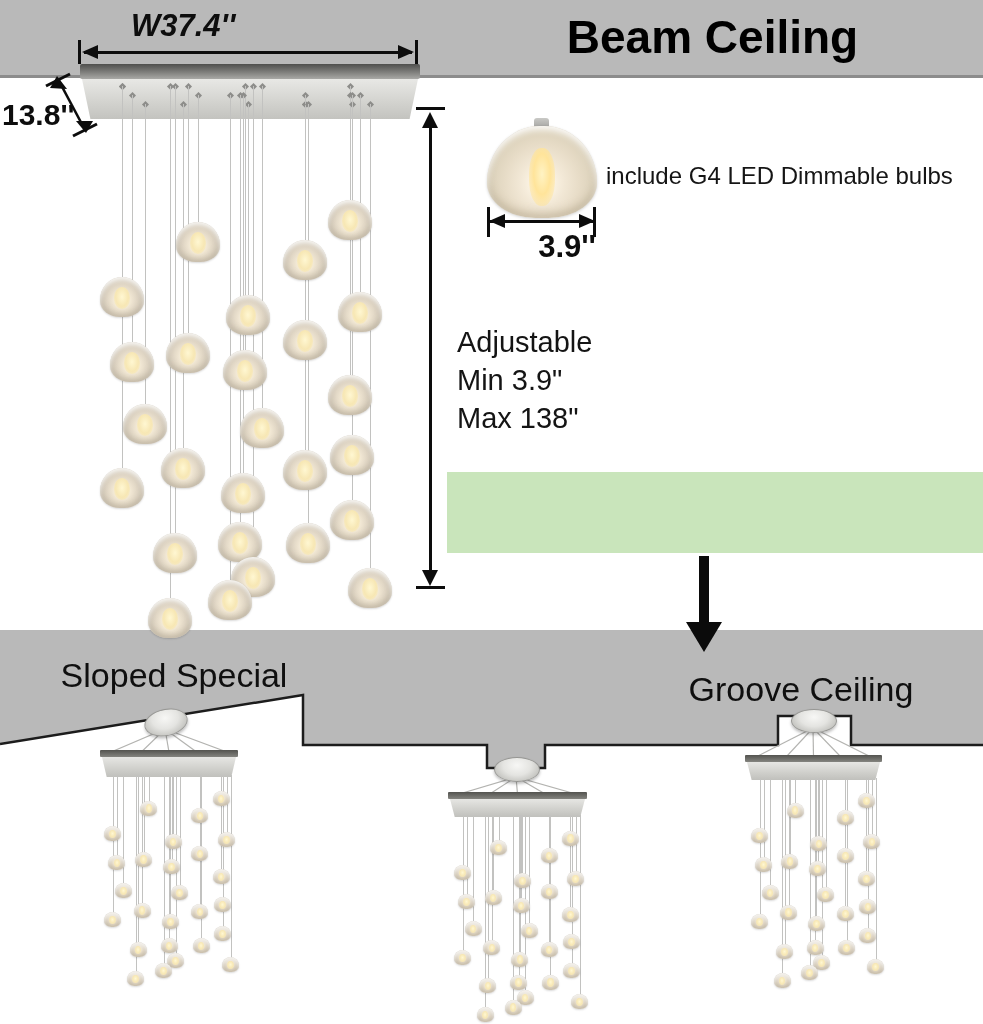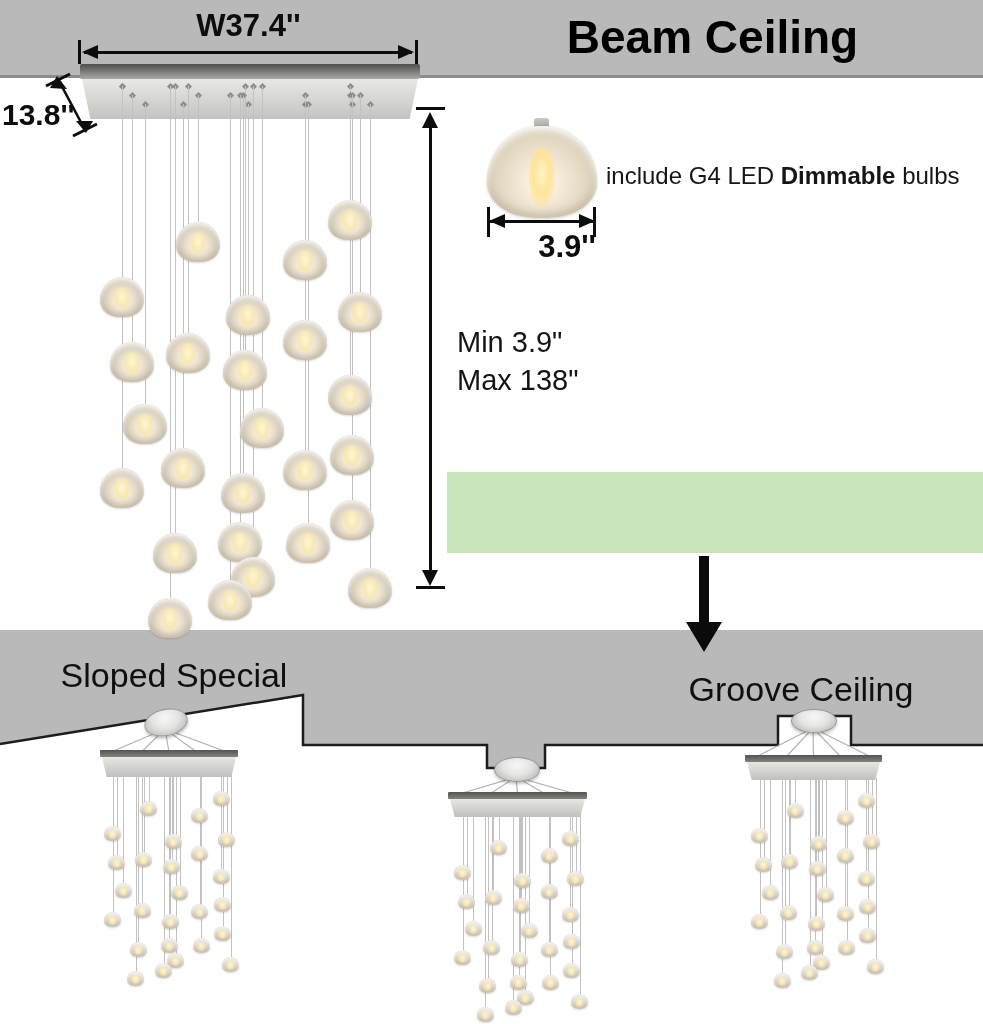--- a/index.html
+++ b/index.html
@@ -36,21 +36,21 @@
     background:radial-gradient(ellipse at 50% 45%, #fff7d2 0%, #f7e7b4 55%, rgba(247,231,180,0) 100%);}
   
   .bulb-nub{left:534px;top:118px;width:15px;height:12px;background:linear-gradient(180deg,#c9c9c6,#9d9d9a);border-radius:3px;z-index:2;}
   .bulb-body{left:487px;top:126px;width:110px;height:92px;z-index:3;
     border-radius:50% 50% 46% 46% / 64% 64% 40% 40%;
     background:radial-gradient(ellipse at 50% 62%, #fffdf4 0%, #fcf4e4 12%, #f2e8d6 28%, #e7dcc7 48%, #dbd1ba 68%, #cdc2a9 85%, #bfb49a 100%);
     box-shadow:inset 0 4px 6px rgba(255,255,255,.9), inset 0 -5px 9px rgba(150,135,105,.38), 0 1px 3px rgba(0,0,0,.18);}
   .bulb-glow{left:529px;top:148px;width:26px;height:58px;border-radius:45%;z-index:4;
     background:radial-gradient(ellipse at 50% 45%, #fff3c4 0%, #ffe49a 45%, rgba(255,228,154,0) 100%);}
   .note-line{left:606px;top:162px;font-size:24px;color:#151515;z-index:2;white-space:nowrap;}
-  .note-line b{font-weight:700;}
+  .note-line b{font-weight:400;}
   .bulb-dim-label{left:490px;top:229px;width:106px;text-align:right;z-index:2;}
   
   .adjustable{left:457px;top:323px;font-size:29px;line-height:38px;color:#141414;z-index:2;}
   
   .green-box{left:447px;top:472px;width:536px;height:81px;background:#c9e5bb;z-index:2;
     display:flex;flex-direction:column;align-items:center;justify-content:center;gap:3px;
     font-size:21px;color:#171717;}
   
   .big-arrow-shaft{left:699px;top:556px;width:10px;height:68px;background:#0b0b0b;z-index:3;}
   .big-arrow-head{left:686px;top:622px;border-left:18px solid transparent;border-right:18px solid transparent;
@@ -66,21 +66,21 @@
   .fan-svg{position:absolute;z-index:2;}
 </style>
 </head>
 <body>
 
 <div class="canvas">
 
   <div class="abs top-band" style="background: rgb(185, 185, 185); border-bottom-color: rgb(140, 140, 140);"></div>
   <div class="abs big-title">Beam Ceiling</div>
 
-  <div class="abs dim-label" style="left:131px;top:8px;width:235px;text-align:center;">W37.4''</div>
+  <div class="abs dim-label" style="left:131px;top:8px;width:235px;text-align:left;font-style:italic;">W37.4''</div>
   <div class="abs tick-v" style="left:78px;top:40px;"></div>
   <div class="abs tick-v" style="left:415px;top:40px;"></div>
   <div class="abs dim-line-h" style="left:84px;top:51px;width:328px;"></div>
   <div class="abs arrhead arr-left" style="left:82px;top:45px;"></div>
   <div class="abs arrhead arr-right" style="left:398px;top:45px;"></div>
 
   <div class="abs plate-bar"></div>
   <div class="abs plate-face"></div>
 
   <div class="abs dim-label" style="left:2px;top:98px;font-size:30px;">13.8''</div>
@@ -185,20 +185,21 @@
   <div class="abs note-line"><span>include G4 LED </span><b>Dimmable</b><span> bulbs</span></div>
 
   <div class="abs tick-v" style="left:487px;top:207px;height:30px;"></div>
   <div class="abs tick-v" style="left:593px;top:207px;height:30px;"></div>
   <div class="abs dim-line-h" style="left:490px;top:220px;width:104px;"></div>
   <div class="abs arrhead arr-left" style="left:489px;top:214px;"></div>
   <div class="abs arrhead arr-right" style="left:579px;top:214px;"></div>
   <div class="abs dim-label bulb-dim-label">3.9''</div>
 
   <div class="abs adjustable">
+    <div>Adjustable</div>
     <div>Min 3.9"</div>
     <div>Max 138"</div>
   </div>
 
   <div class="abs green-box" style="background: rgb(201, 229, 187);">
   </div>
 
   <div class="abs big-arrow-shaft"></div>
   <div class="abs big-arrow-head"></div>
 

